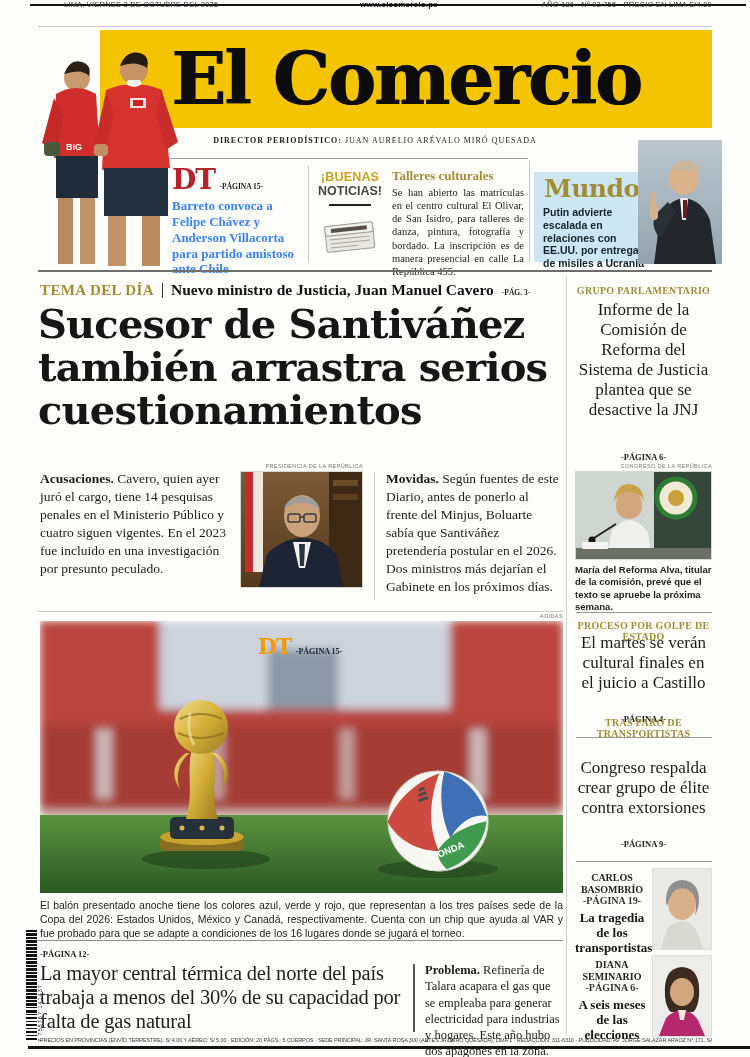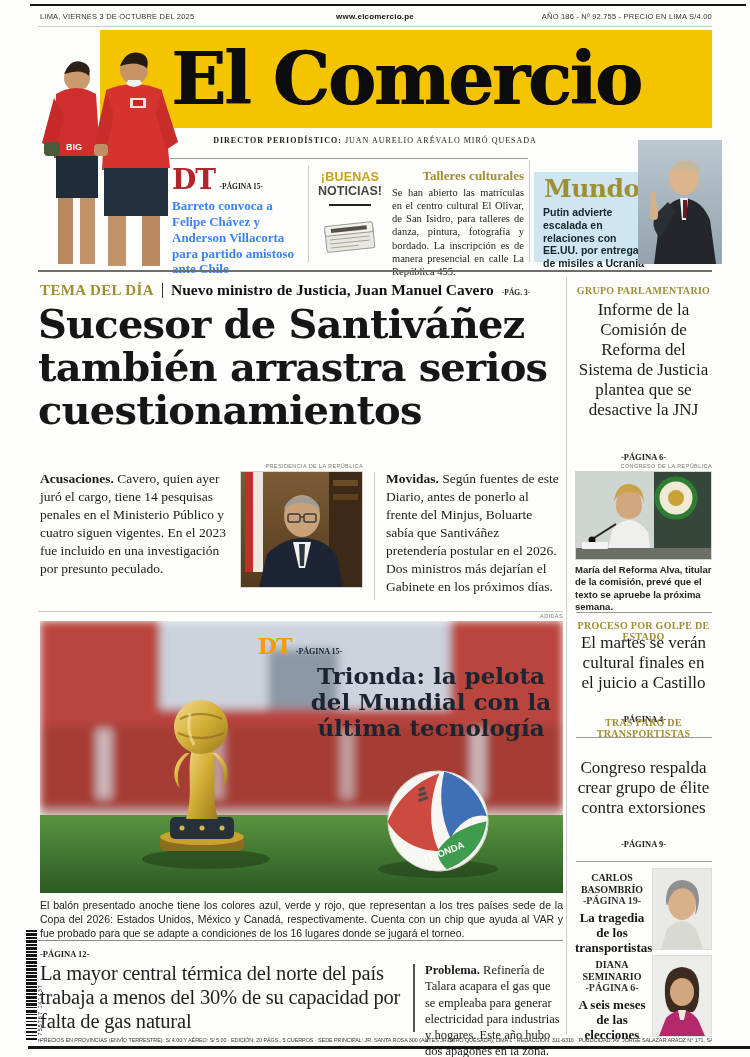--- a/index.html
+++ b/index.html
@@ -13,21 +13,21 @@
   .serif{font-family:"Liberation Serif","DejaVu Serif",serif;}
   .dserif{font-family:"DejaVu Serif","Liberation Serif",serif;}
   .hr{background:#c9c9c9;height:1px;}
   .vr{background:#c9c9c9;width:1px;}
   .credit{font-size:5.5px;letter-spacing:.4px;color:#777;text-transform:uppercase;text-align:right;}
   .kicker{font-family:"Liberation Serif",serif;font-weight:bold;color:var(--gold);letter-spacing:.4px;}
   .pageref{font-family:"Liberation Serif",serif;font-weight:bold;color:#1c1c1c;}
 
   
   .topline{top:4px;left:30px;width:716px;height:2px;background:#141414;}
-  .tb{top:12px;font-size:7.5px;color:#333;letter-spacing:.2px;}
+  .tb{top:0;font-size:7.5px;color:#333;letter-spacing:.2px;margin-left:24px;}
   .tb-date{left:40px;}
   .tb-site{left:0;width:750px;text-align:center;font-weight:bold;font-size:8px;color:#111;}
   .tb-edition{right:38px;}
   .toprule{top:26px;left:38px;width:674px;}
 
   
   .masthead{top:30px;left:100px;width:612px;height:98px;background:var(--yellow);}
   .masthead-title{width:100%;height:98px;line-height:98px;text-align:center;font-size:72px;font-weight:bold;color:#0c0c0c;letter-spacing:-2px;text-shadow:1px 0 #0c0c0c;}
   .director{top:136px;left:0;width:750px;text-align:center;font-size:8px;letter-spacing:1px;color:#222;font-family:"Liberation Serif",serif;}
   .director b{font-weight:bold;}
@@ -37,21 +37,21 @@
   .dt-logo{font-size:28px;font-weight:bold;color:var(--dtred);letter-spacing:-1px;line-height:1;}
   .dt-page{font-size:7.5px;font-weight:bold;color:#222;font-family:"Liberation Serif",serif;}
   .dt-block{top:166px;left:172px;width:132px;}
   .dt-head{margin-top:4px;font-size:13px;font-weight:bold;color:#3b82f6;line-height:1.22;}
   .vdiv1{top:166px;left:308px;height:96px;}
   .buenas{top:170px;left:316px;width:68px;text-align:center;}
   .buenas .l1{font-size:12.5px;font-weight:bold;color:#c7a21d;letter-spacing:.2px;}
   .buenas .l2{font-size:12.5px;font-weight:bold;color:#454545;}
   .buenas .bar{width:42px;height:2px;background:#222;margin:6px auto 6px auto;}
   .talleres{top:168px;left:392px;width:132px;}
-  .talleres .t{font-size:13px;font-weight:bold;color:var(--gold);text-align:right;font-family:"Liberation Serif",serif;}
+  .talleres .t{font-size:13px;font-weight:bold;color:var(--gold);text-align:left;font-family:"Liberation Serif",serif;}
   .talleres .b{margin-top:2px;font-size:10.5px;line-height:1.25;color:#1d1d1d;text-align:justify;font-family:"Liberation Serif",serif;}
   .vdiv2{top:160px;left:529px;height:102px;}
 
   .mundo{top:172px;left:534px;width:178px;height:90px;background:var(--mblue);}
   .mundo-title{position:absolute;top:2px;left:10px;font-size:25px;font-weight:bold;color:var(--gold);letter-spacing:-.5px;}
   .mundo-page{font-size:7.5px;font-weight:bold;color:#222;font-family:"Liberation Serif",serif;}
   .mundo-head{position:absolute;top:34px;left:9px;width:104px;font-size:10.5px;font-weight:bold;color:#15232b;line-height:1.22;}
   .putin{top:140px;left:638px;width:84px;height:124px;z-index:3;}
 
   
@@ -377,21 +377,20 @@
           <rect x="0" y="6" width="10" height="3"></rect>
             <rect x="2" y="1" width="8" height="3"></rect>
             <rect x="4" y="-4" width="6" height="3"></rect>
         </g>
       </g>
     </svg>
     <div class="feat-dt" style="left:130px;width:260px;">
       <span class="o dserif">DT</span>
       <span class="p">-PÁGINA 15-</span>
     </div>
-    <div class="feat-head dserif">Trionda: la pelota del Mundial con la última tecnología</div>
   </div>
 
   <div class="abs feat-cap">El balón presentado anoche tiene los colores azul, verde y rojo, que representan a los tres países sede de la Copa del 2026: Estados Unidos, México y Canadá, respectivamente. Cuenta con un chip que ayuda al VAR y fue probado para que se adapte a condiciones de los 16 lugares donde se jugará el torneo.</div>
 
   <div class="abs hr rrule" style="top:612px;"></div>
   <div class="abs rc kicker rc-k proc-k">PROCESO POR GOLPE DE ESTADO</div>
   <div class="abs rc rc-h proc-h">El martes se verán cultural finales en el juicio a Castillo</div>
   <div class="abs rc pageref rc-p proc-p">-PÁGINA 4-</div>
 
   <div class="abs hr rrule" style="top:737px;"></div>

